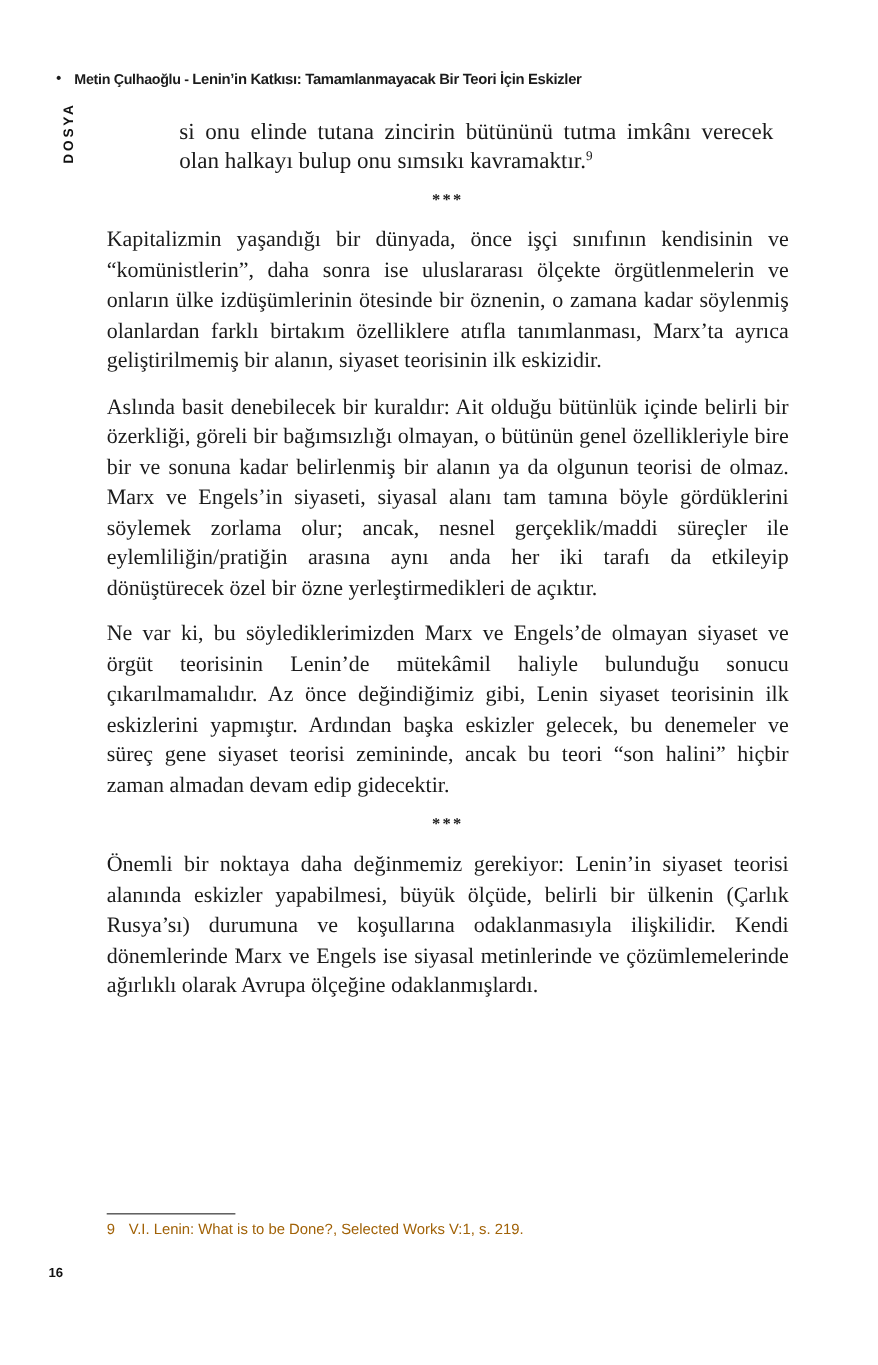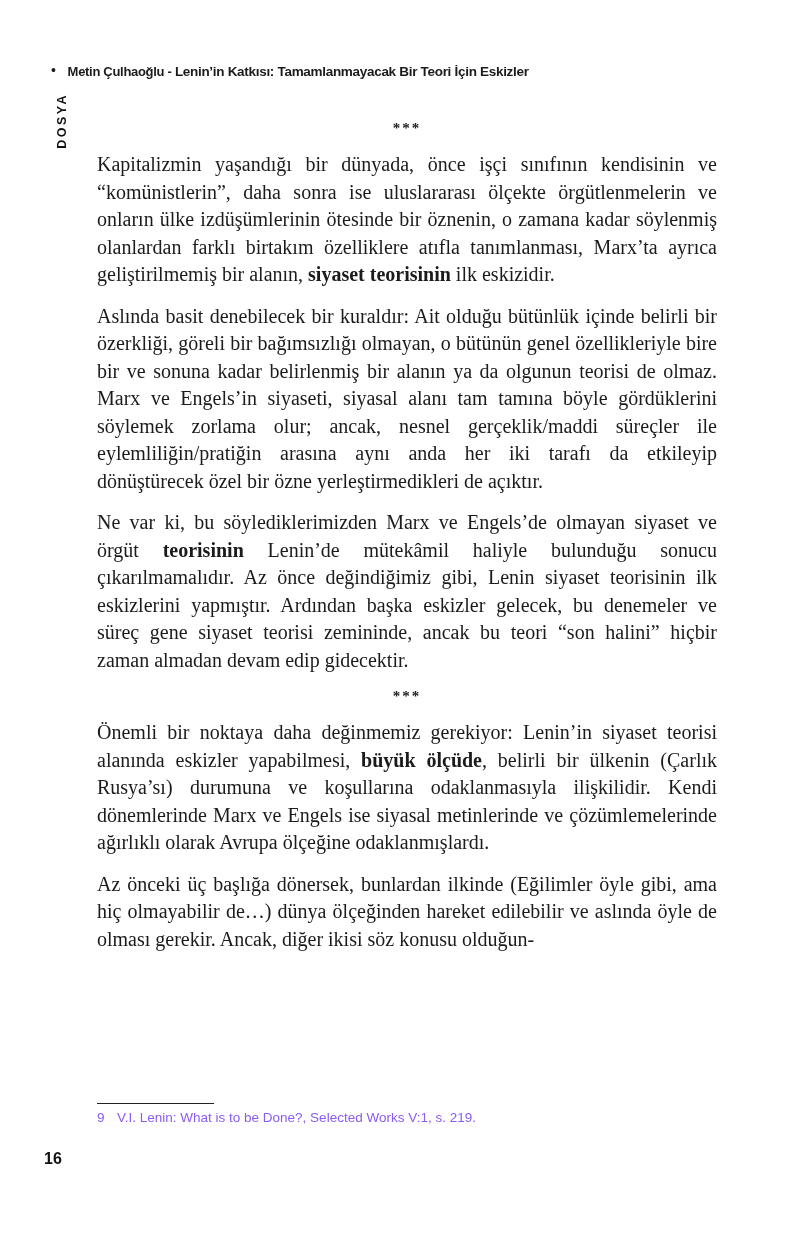--- a/index.html
+++ b/index.html
@@ -28,47 +28,47 @@
   .quote sup{font-size:12px;line-height:0;}
   .sep{
     margin:14px 0 12px;text-align:center;font-size:15px;
     letter-spacing:2px;font-weight:700;
   }
   .para{
     margin:14px 0 0;font-size:20px;line-height:27.5px;
     text-align:justify;
   }
   .it{}
-  .bd{font-weight:700;}
+  .bd{font-weight:400;}
   .footnote-area{position:absolute;left:97px;top:1103px;width:620px;}
   .fn-rule{width:117px;border-top:1.5px solid #222;margin-bottom:6px;}
-  .fn-line{font-family:"Liberation Sans", sans-serif;font-size:13.5px;color:#8b5cf6;}
+  .fn-line{font-family:"Liberation Sans", sans-serif;font-size:13.5px;color:#a16207;}
   .fn-num{display:inline-block;width:20px;}
   .page-number{
     position:absolute;left:44px;top:1150px;
-    font-family:"Liberation Sans", sans-serif;font-weight:700;font-size:16px;color:#111;
+    font-family:"Liberation Sans", sans-serif;font-weight:700;font-size:12px;color:#111;
   }
 </style>
 </head>
 <body>
 
 <div class="header">
   <span class="bullet">•</span><span class="author">Metin Çulhaoğlu - </span><span class="title">Lenin’in Katkısı: Tamamlanmayacak Bir Teori İçin Eskizler</span>
 </div>
 
 <div class="dosya">DOSYA</div>
 
 <div class="column" id="content-blocks">
+    <p class="quote"><span>si onu elinde tutana zincirin bütününü tutma imkânı verecek olan halkayı bulup onu sımsıkı kavramaktır.</span><sup>9</sup></p>
     <div class="sep">***</div>
     <p class="para"><span>Kapitalizmin yaşandığı bir dünyada, önce işçi sınıfının kendisinin ve “komünistlerin”, daha sonra ise uluslararası ölçekte örgütlenmelerin ve onların ülke izdüşümlerinin </span><span class="it">ötesinde</span><span> bir öznenin, o zamana kadar söylenmiş olanlardan farklı birtakım özelliklere atıfla tanımlanması, Marx’ta ayrıca geliştirilmemiş bir alanın, </span><span class="bd">siyaset teorisinin</span><span> ilk eskizidir.</span></p>
     <p class="para"><span>Aslında basit denebilecek bir kuraldır: Ait olduğu bütünlük içinde belirli bir özerkliği, göreli bir bağımsızlığı olmayan, o bütünün genel özellikleriyle bire bir ve sonuna kadar belirlenmiş bir alanın ya da olgunun teorisi de olmaz. Marx ve Engels’in siyaseti, siyasal alanı tam tamına böyle gördüklerini söylemek zorlama olur; ancak, nesnel gerçeklik/maddi süreçler ile eylemliliğin/pratiğin arasına aynı anda her iki tarafı da etkileyip dönüştürecek </span><span class="it">özel bir özne</span><span> yerleştirmedikleri de açıktır.</span></p>
     <p class="para"><span>Ne var ki, bu söylediklerimizden Marx ve Engels’de olmayan siyaset ve örgüt </span><span class="bd">teorisinin</span><span> Lenin’de mütekâmil haliyle bulunduğu sonucu çıkarılmamalıdır. Az önce değindiğimiz gibi, Lenin siyaset teorisinin ilk eskizlerini yapmıştır. Ardından başka eskizler gelecek, bu denemeler ve süreç gene siyaset teorisi zemininde, ancak bu teori “son halini” hiçbir zaman almadan devam edip gidecektir.</span></p>
     <div class="sep">***</div>
     <p class="para"><span class="it">Önemli bir noktaya daha değinmemiz gerekiyor: Lenin’in siyaset teorisi alanında eskizler yapabilmesi,</span><span> </span><span class="bd">büyük ölçüde</span><span>, belirli bir ülkenin (Çarlık Rusya’sı) durumuna ve koşullarına odaklanmasıyla ilişkilidir. Kendi dönemlerinde Marx ve Engels ise siyasal metinlerinde ve çözümlemelerinde ağırlıklı olarak Avrupa ölçeğine odaklanmışlardı.</span></p>
-    <p class="para"><span>Az önceki üç başlığa dönersek, bunlardan ilkinde </span><span class="it">(Eğilimler öyle gibi, ama hiç olmayabilir de…)</span><span> dünya ölçeğinden hareket edilebilir ve aslında öyle de olması gerekir. Ancak, diğer ikisi söz konusu olduğun-</span></p>
   </div>
 
 <div class="footnote-area">
   <div class="fn-rule"></div>
   <div class="fn-line">
     <span class="fn-num">9</span><span class="fn-text">V.I. Lenin: What is to be Done?, Selected Works V:1, s. 219.</span>
   </div>
 </div>
 
 <div class="page-number">16</div>

